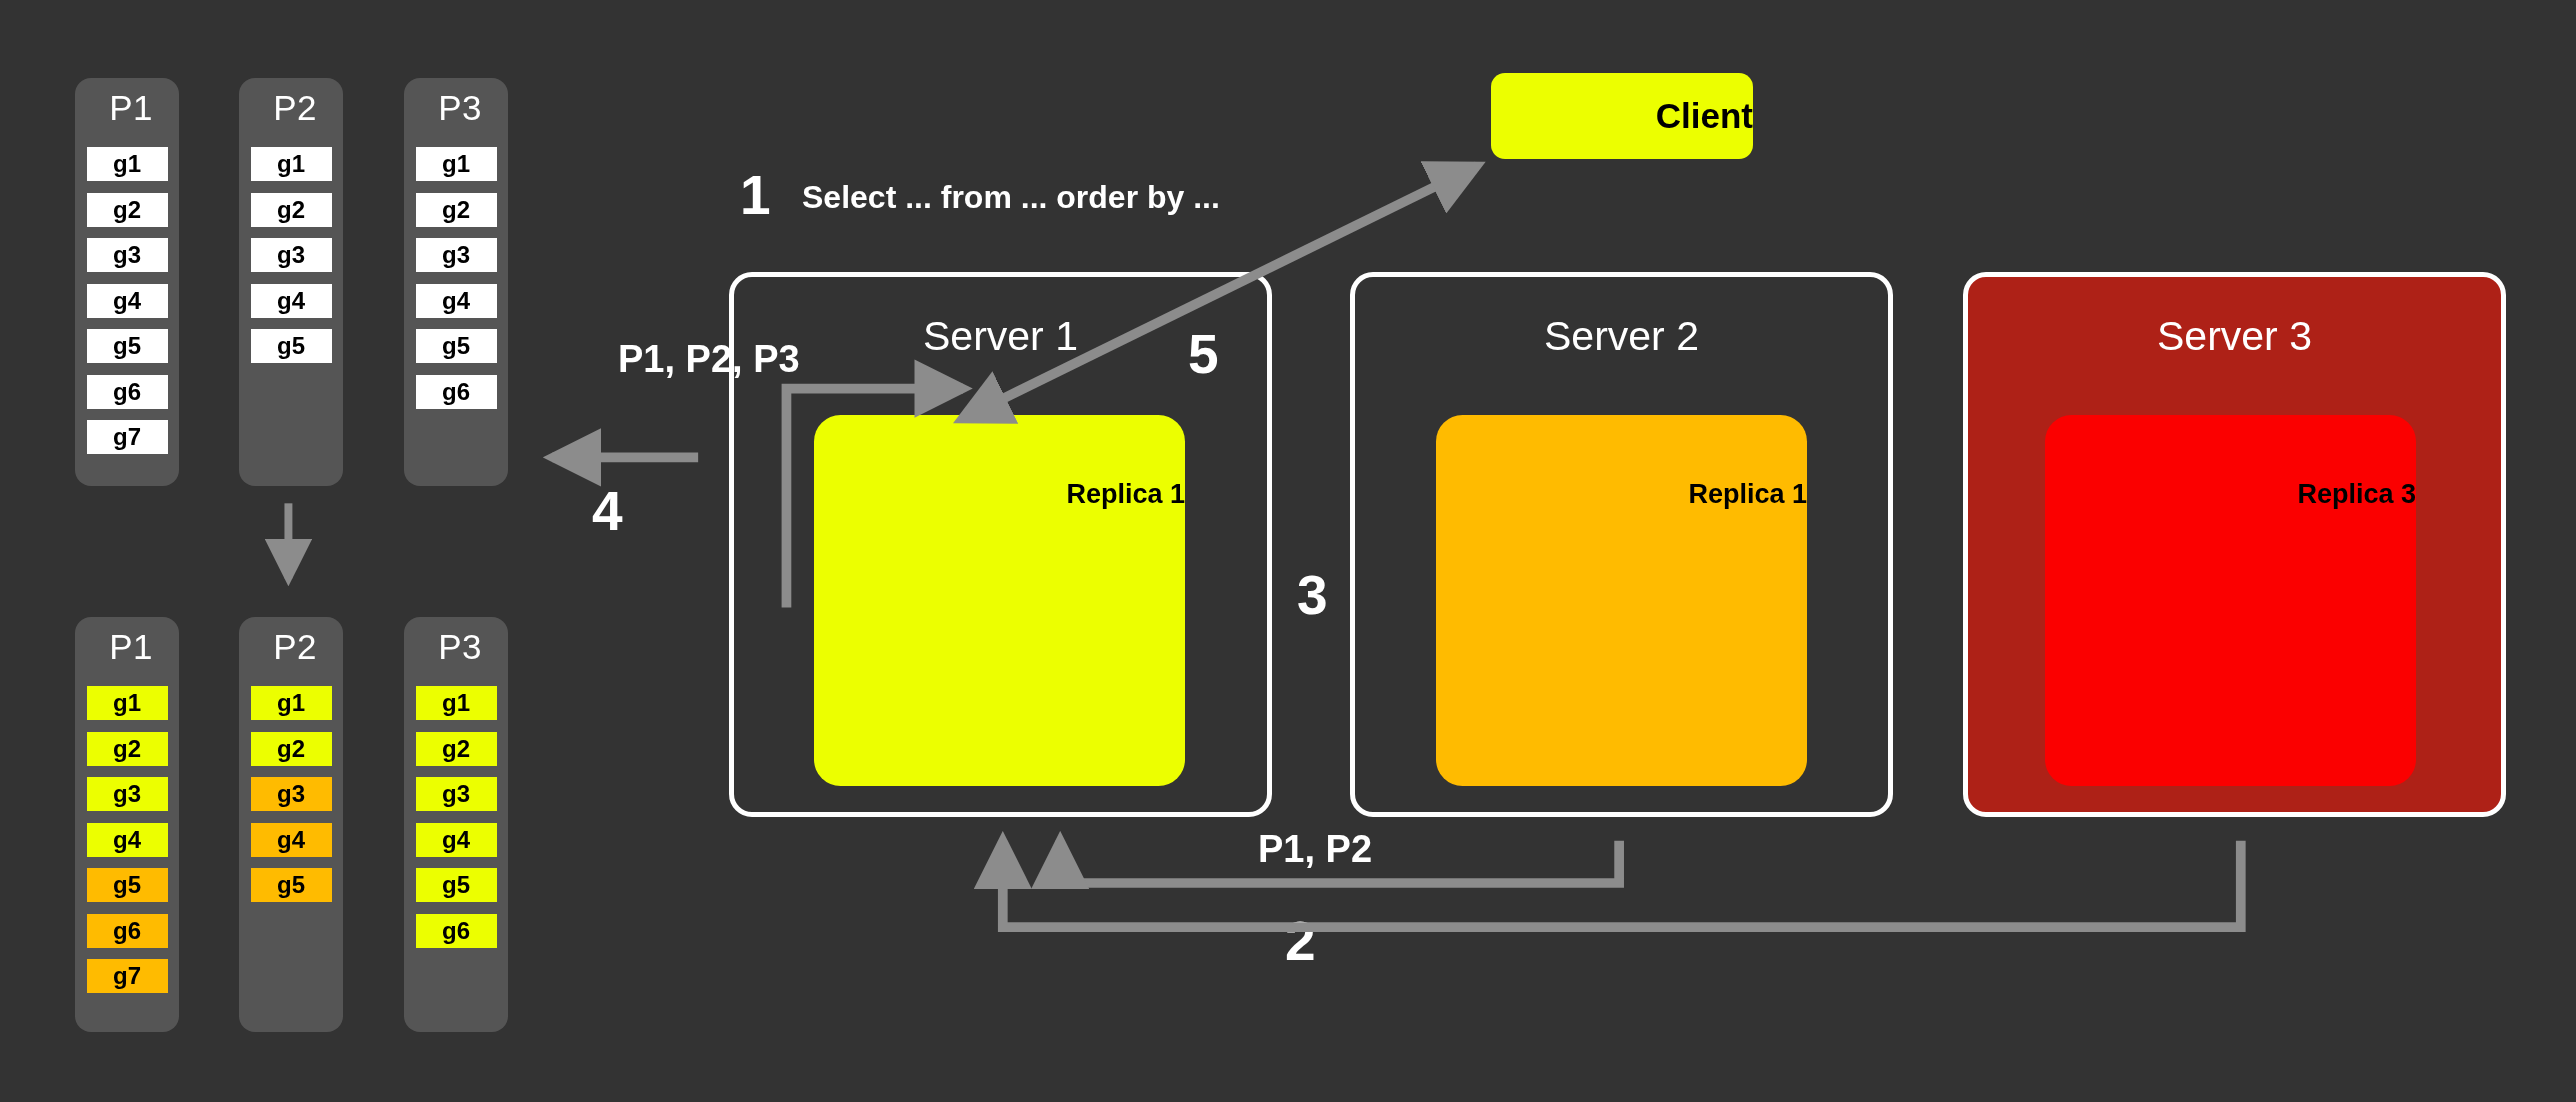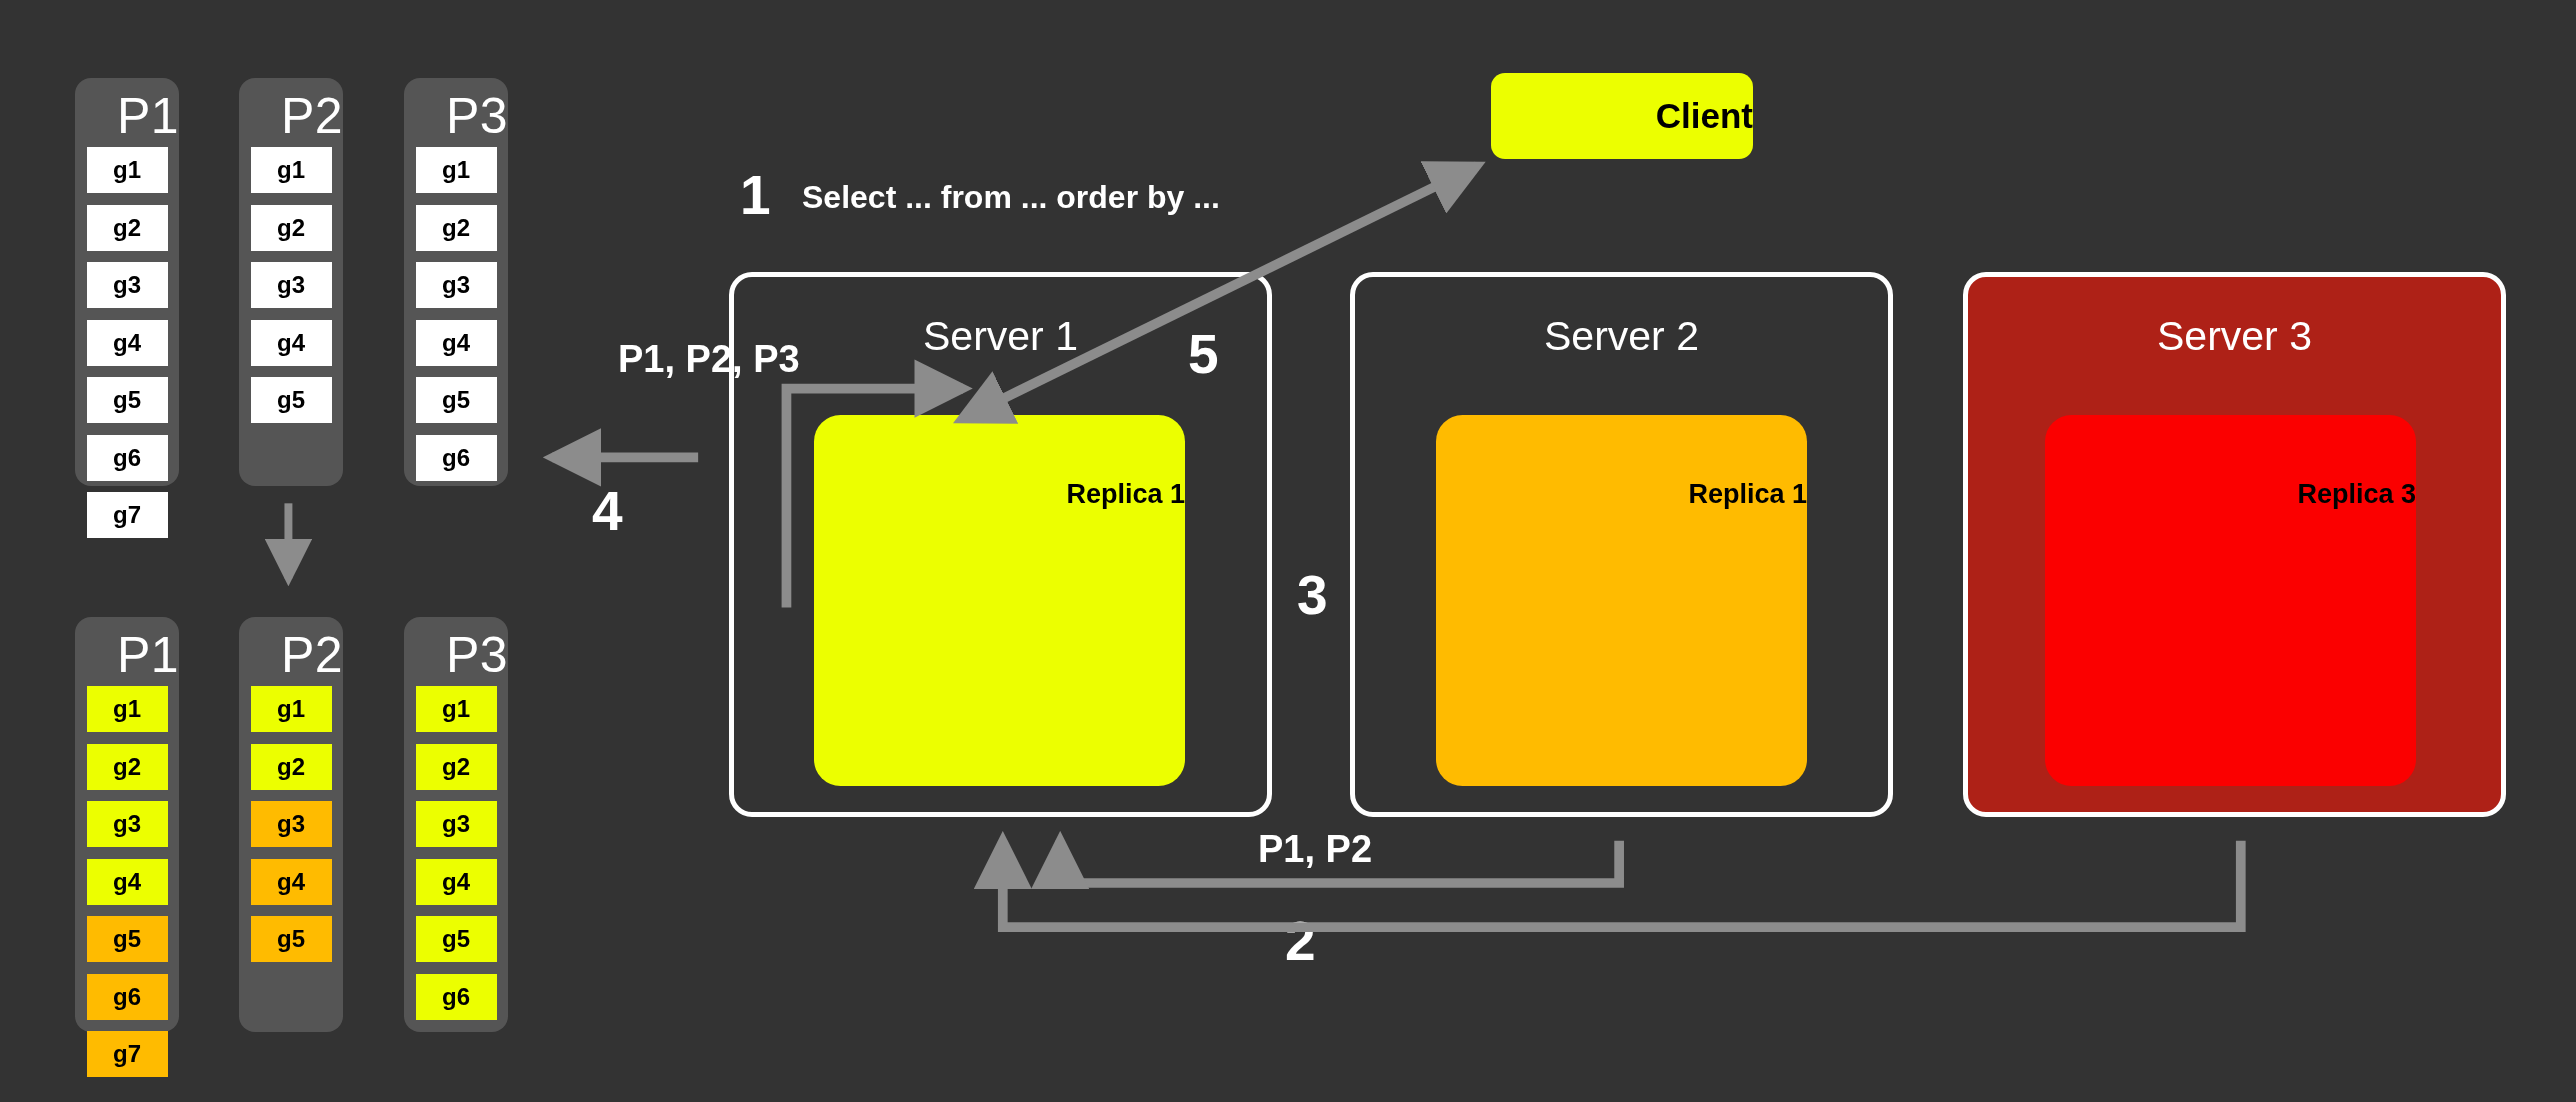--- a/index.html
+++ b/index.html
@@ -20,36 +20,36 @@
   .part-col {
     position: absolute;
     background: #555555;
     border-radius: 16px;
     box-sizing: border-box;
   }
   .part-title {
     position: absolute;
     left: 0; right: 0;
     top: 10.6px;
-    text-align: right;
-    color: #ffffff;
-    font-size: 50px;
+    text-align: center;
+    color: #ffffff;
+    font-size: 35px;
     font-weight: 400;
     letter-spacing: 0.4px;
     line-height: 1.1;
     padding-left: 8px;
   }
   .part-cells {
     position: absolute;
     left: 11.5px;
     right: 11.5px;
     top: 69px;
   }
   .cell {
-    height: 46px;
+    height: 34px;
     margin-bottom: 11.5px;
     display: flex;
     align-items: center;
     justify-content: center;
     color: #000000;
     font-size: 24px;
     font-weight: bold;
     line-height: 1;
   }
 

